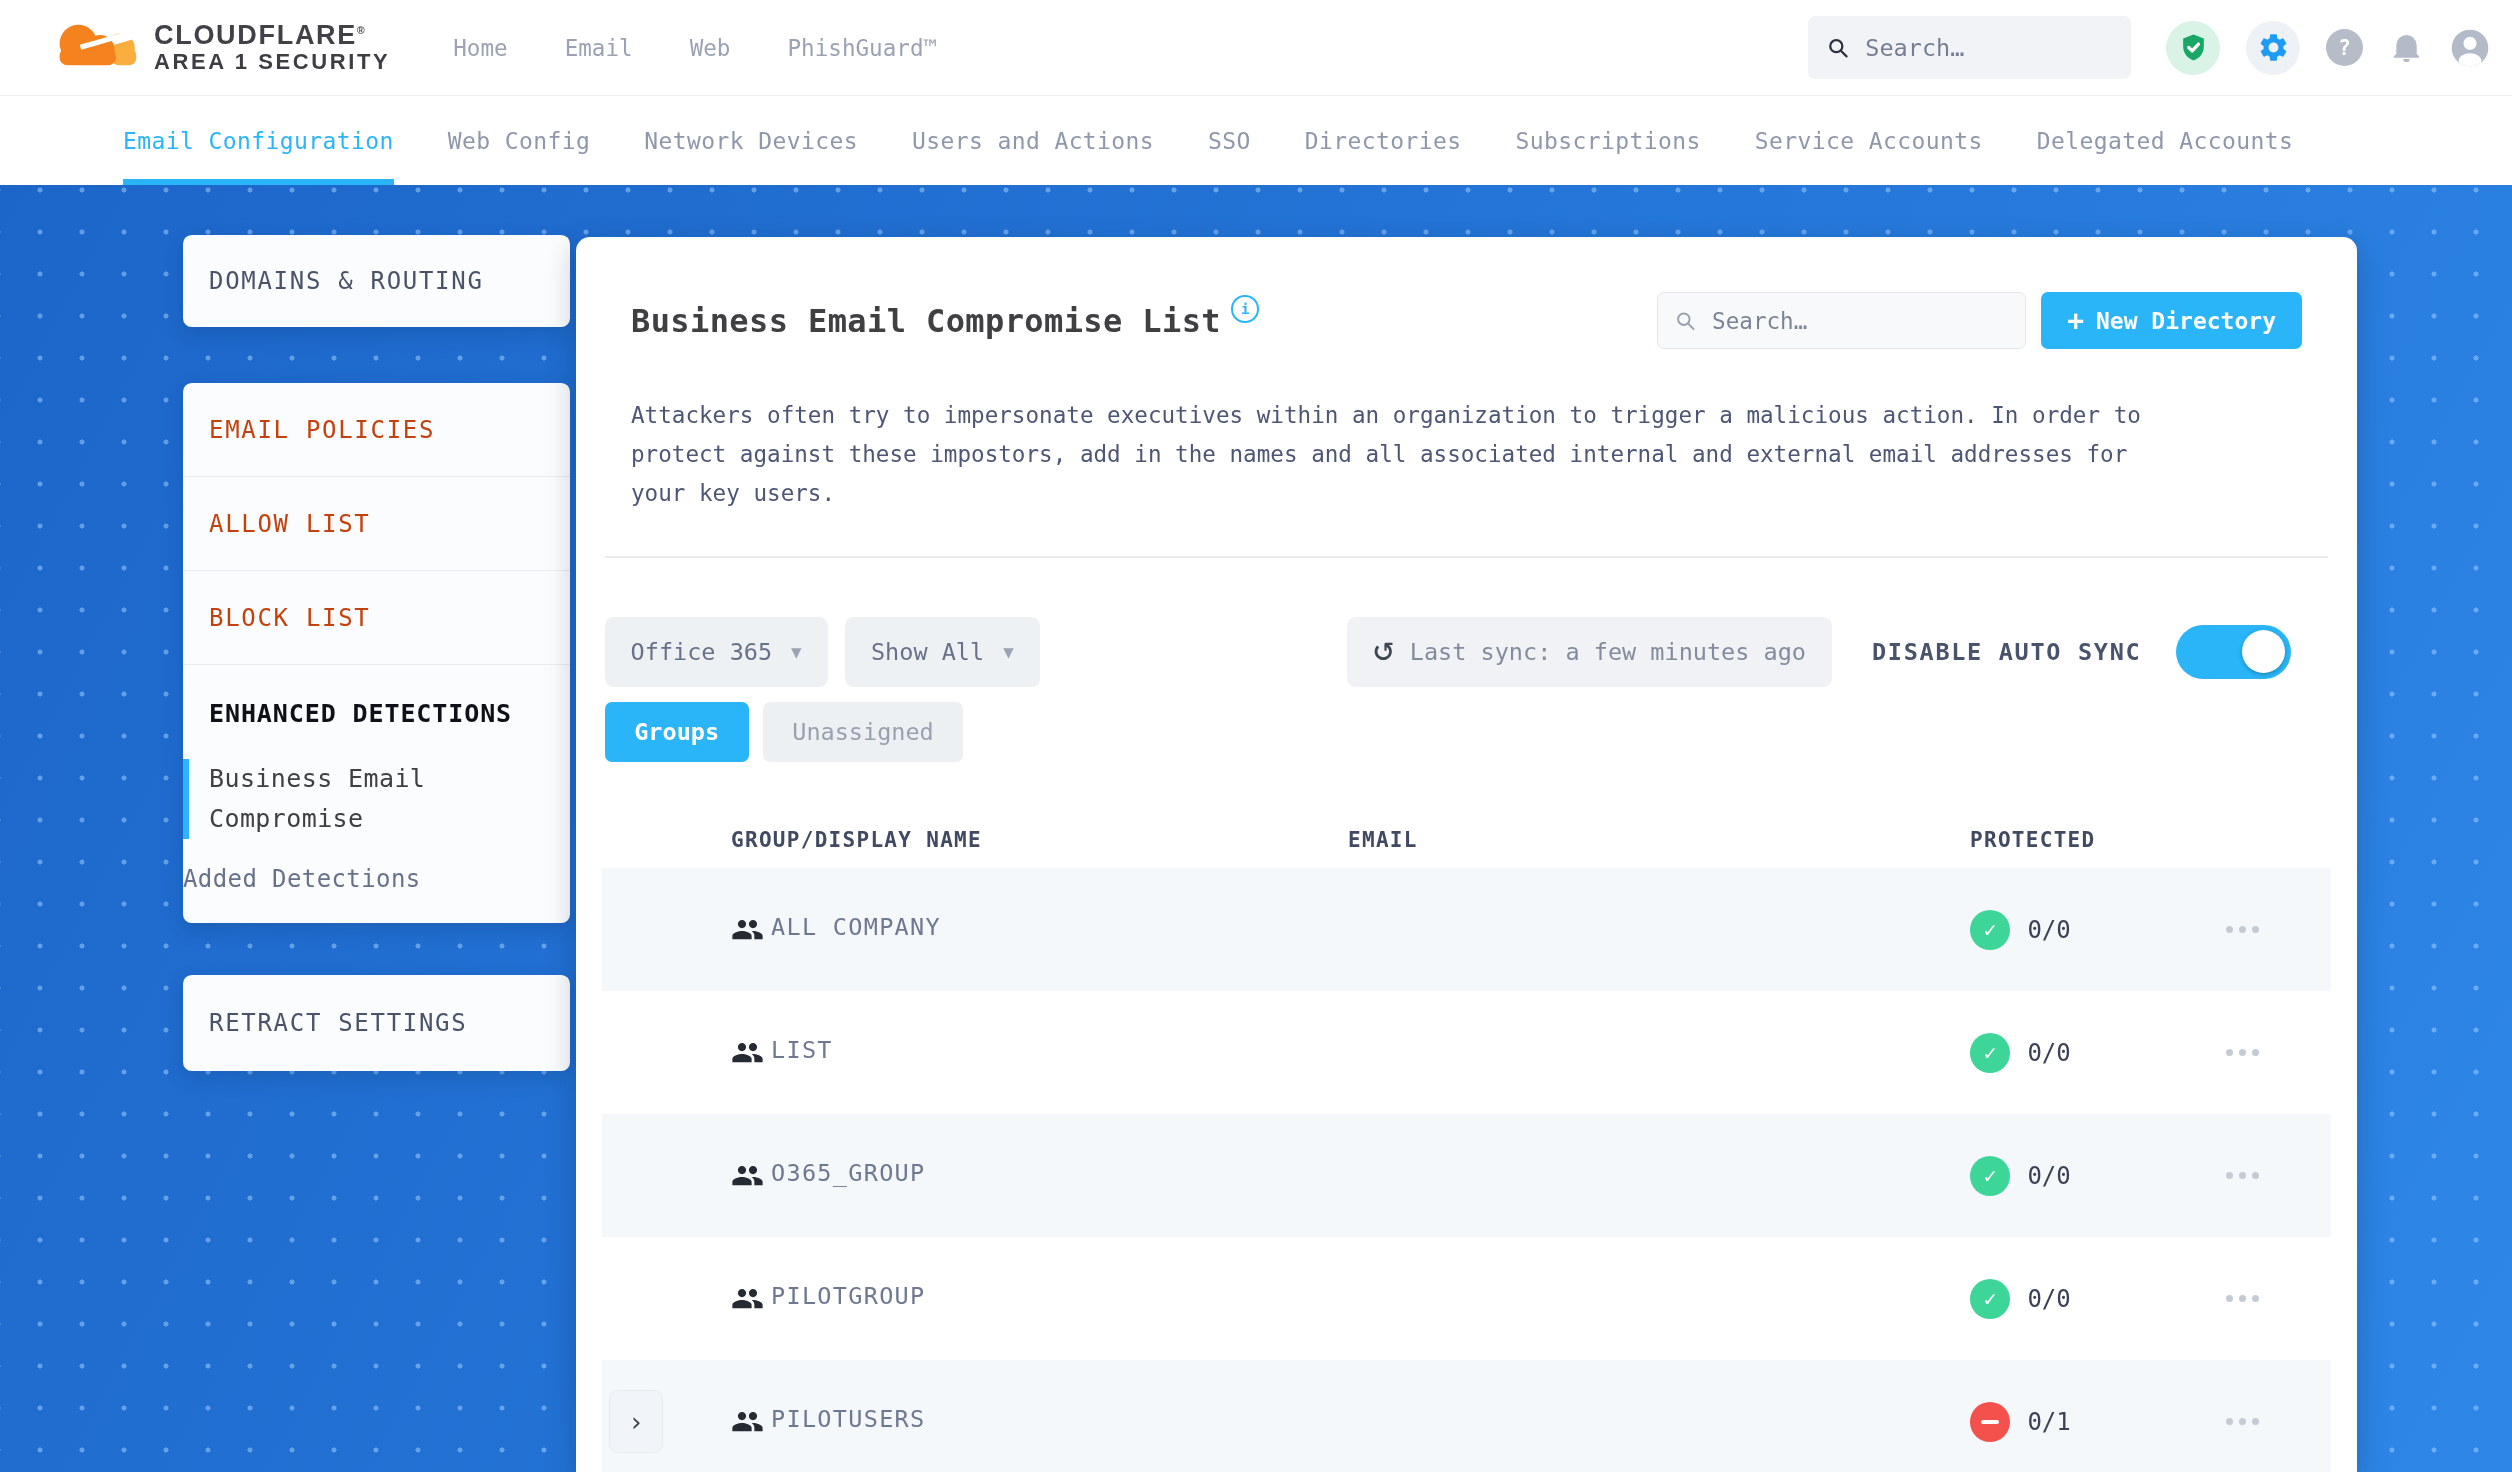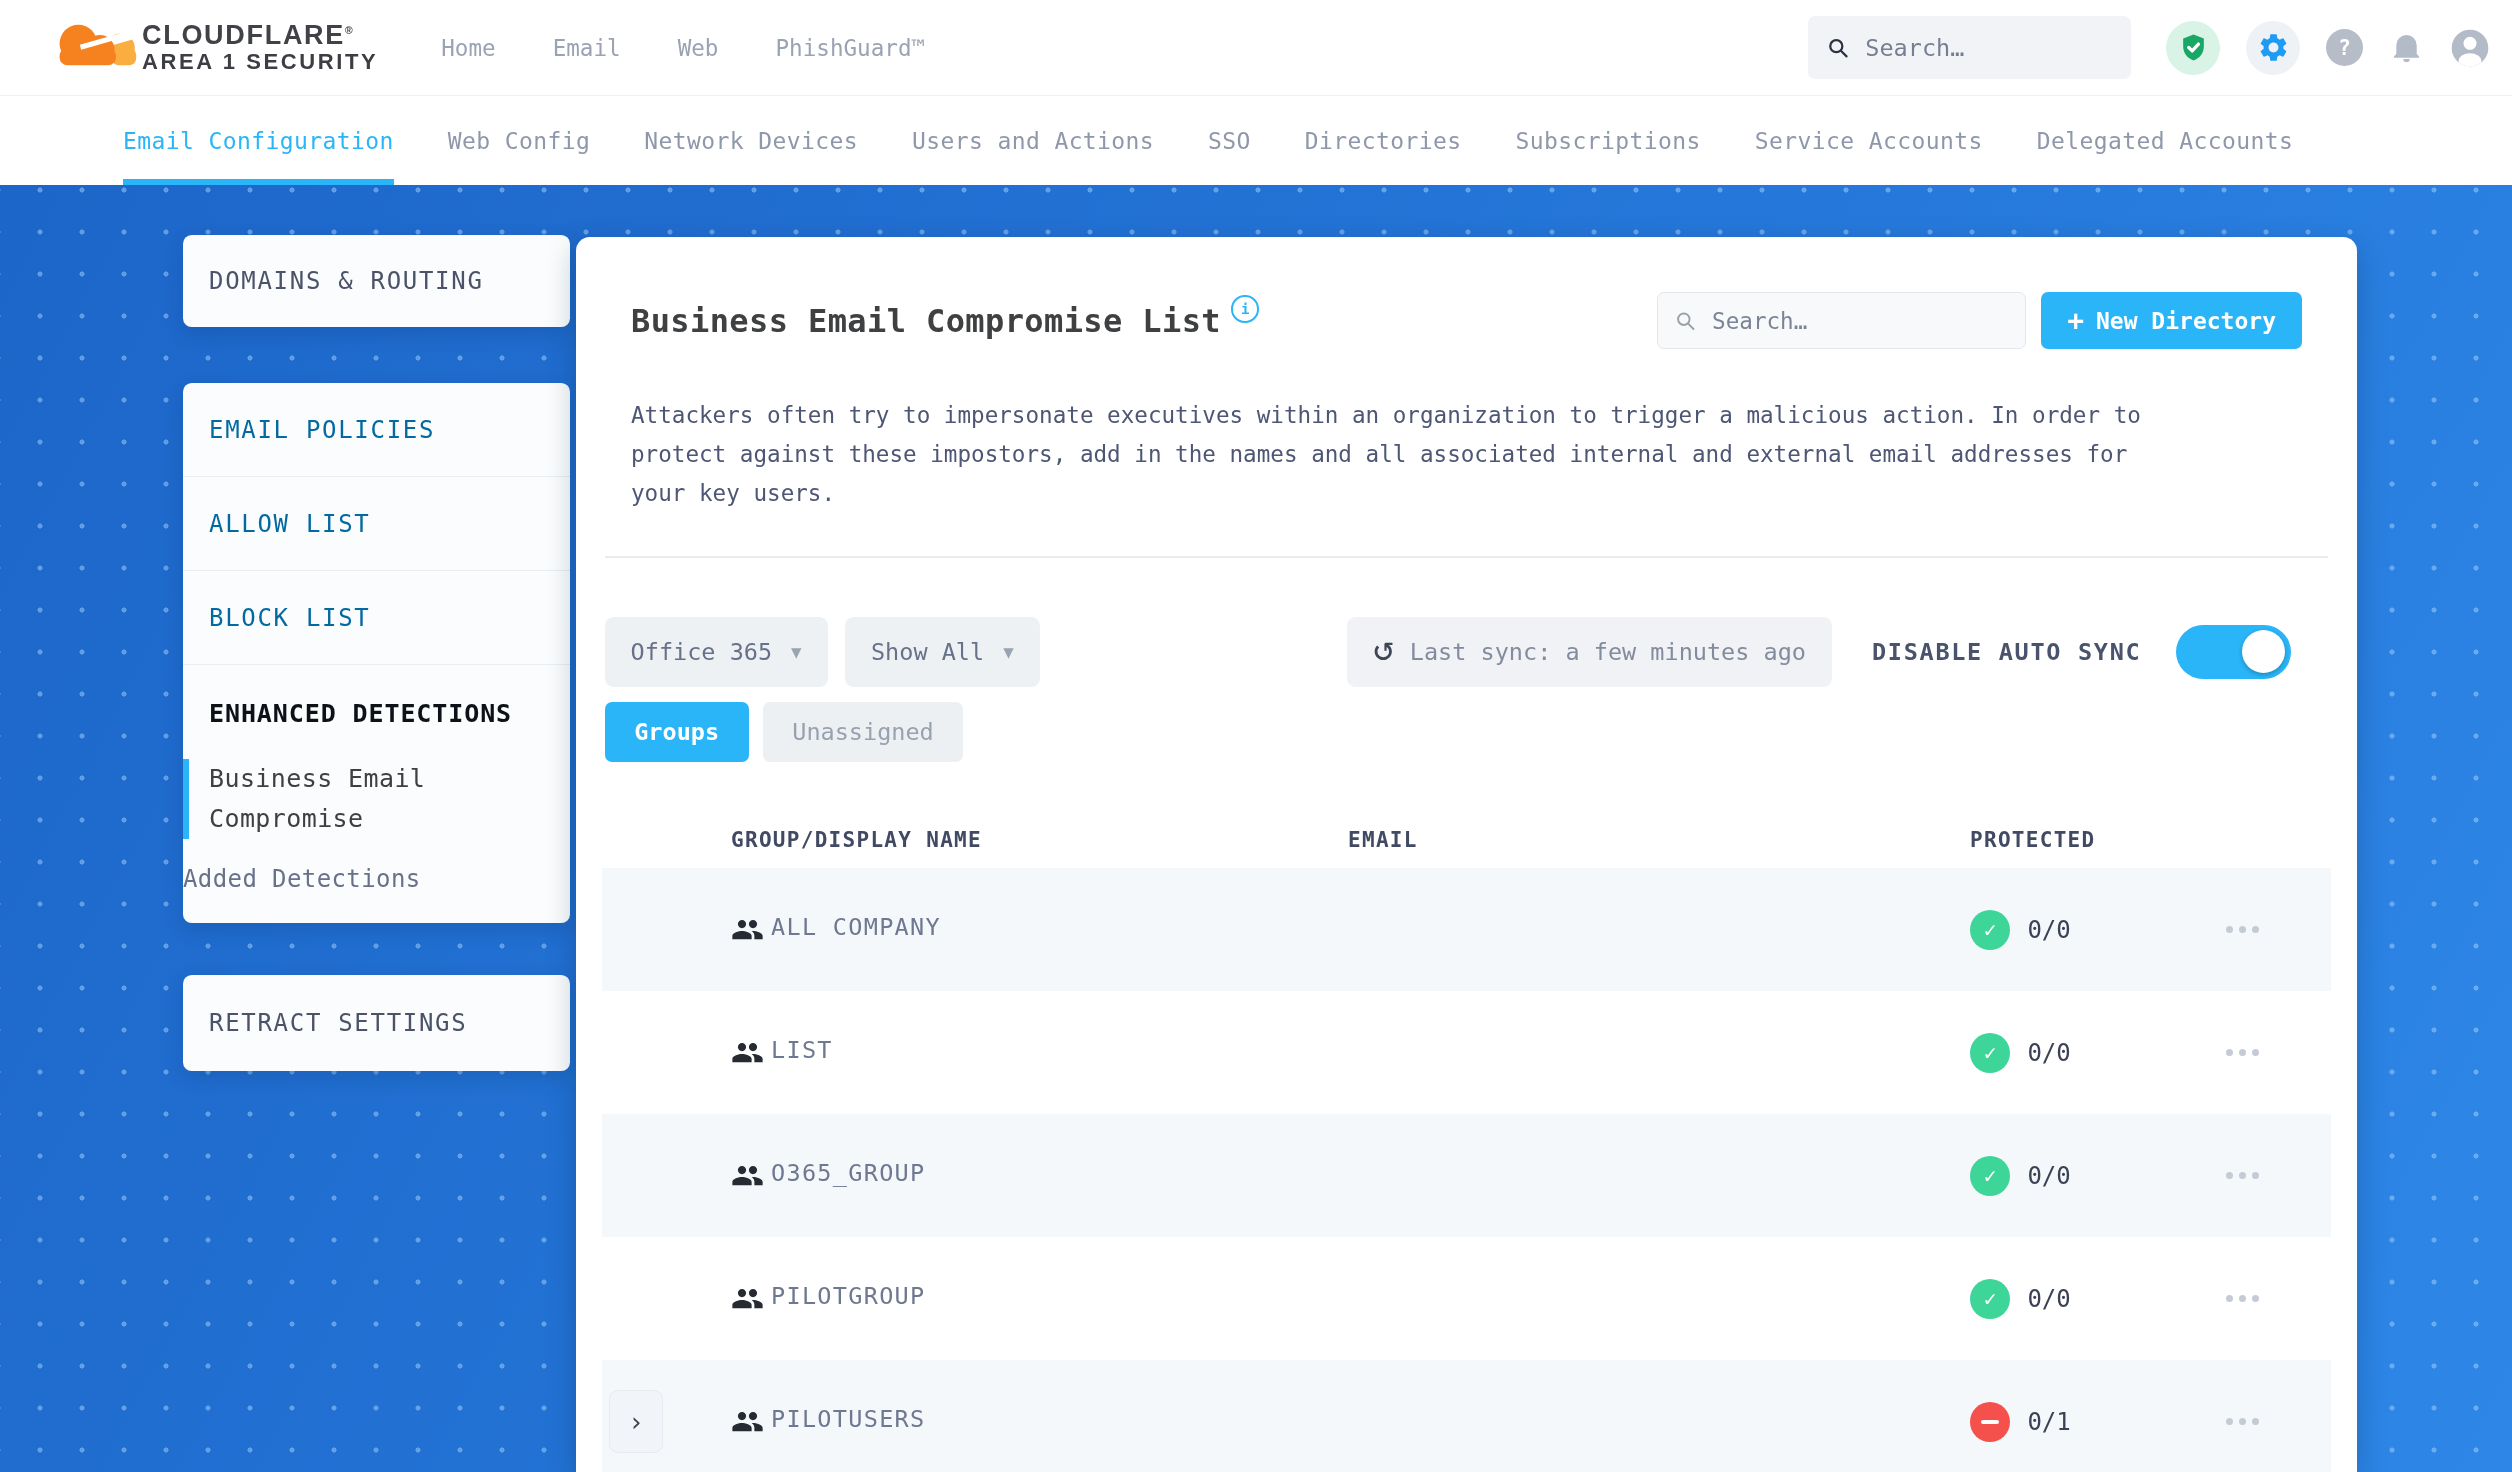--- a/index.html
+++ b/index.html
@@ -7,21 +7,21 @@
     width:2512px;height:1473px;overflow:hidden;
     font-family:"DejaVu Sans Mono","Liberation Mono",monospace;
     background:#fff;-webkit-font-smoothing:antialiased;
   }
   
   .top-header{
     height:96px;display:flex;align-items:center;
     padding:0 22px 0 48px;background:#fff;border-bottom:0.9px solid #eef0f3;
     box-sizing:border-box;
   }
-  .brand{display:flex;align-items:center;}
+  .brand{display:flex;align-items:center;gap:12px;}
   .brand-cloud{width:94px;height:64px;flex:0 0 auto;}
   .brand-text{display:flex;flex-direction:column;line-height:1.12;}
   .brand-name{font-family:"Liberation Sans",sans-serif;font-weight:bold;font-size:27px;
     letter-spacing:1.7px;color:#404247;}
   .brand-name sup{font-size:10.4px;}
   .brand-sub{font-family:"Liberation Sans",sans-serif;font-weight:bold;font-size:22px;
     letter-spacing:2.6px;color:#3c3e44;}
   .top-nav{display:flex;gap:57px;margin-left:63px;}
   .nav-item{font-size:22.6px;color:#9aa2b3;cursor:pointer;}
   .global-search{
@@ -65,21 +65,21 @@
   .sidebar{position:absolute;left:183px;top:50px;width:387px;}
   .side-card{
     background:#fafcfd;border-radius:8.7px;box-shadow:0 7px 19px rgba(12,48,96,.20);
     box-sizing:border-box;
   }
   .card-domains{height:92px;display:flex;align-items:center;padding:0 26px;
     font-size:24px;letter-spacing:1.7px;color:#4b5368;cursor:pointer;margin-bottom:56px;}
   .card-policies{margin-bottom:52px;overflow:hidden;}
   .side-item{
     height:94px;display:flex;align-items:center;padding:0 26px;
-    font-size:24px;letter-spacing:1.7px;color:#0369a1;cursor:pointer;
+    font-size:24px;letter-spacing:1.7px;color:#c2410c;cursor:pointer;
     border-bottom:1.7px solid #e9ecf0;box-sizing:border-box;
   }
   .enh-section{padding:28px 26px 29.6px 0;}
   .enh-title{padding-left:26px;font-size:25px;font-weight:bold;color:#0e1117;
     line-height:42px;letter-spacing:0.9px;}
   .bec-item{
     margin-top:24px;border-left:6px solid #29b5f7;padding-left:20px;
     font-size:25px;color:#404040;line-height:40px;cursor:pointer;letter-spacing:0.4px;
   }
   .added-item{margin-top:26px;font-size:24px;color:#68718a;

